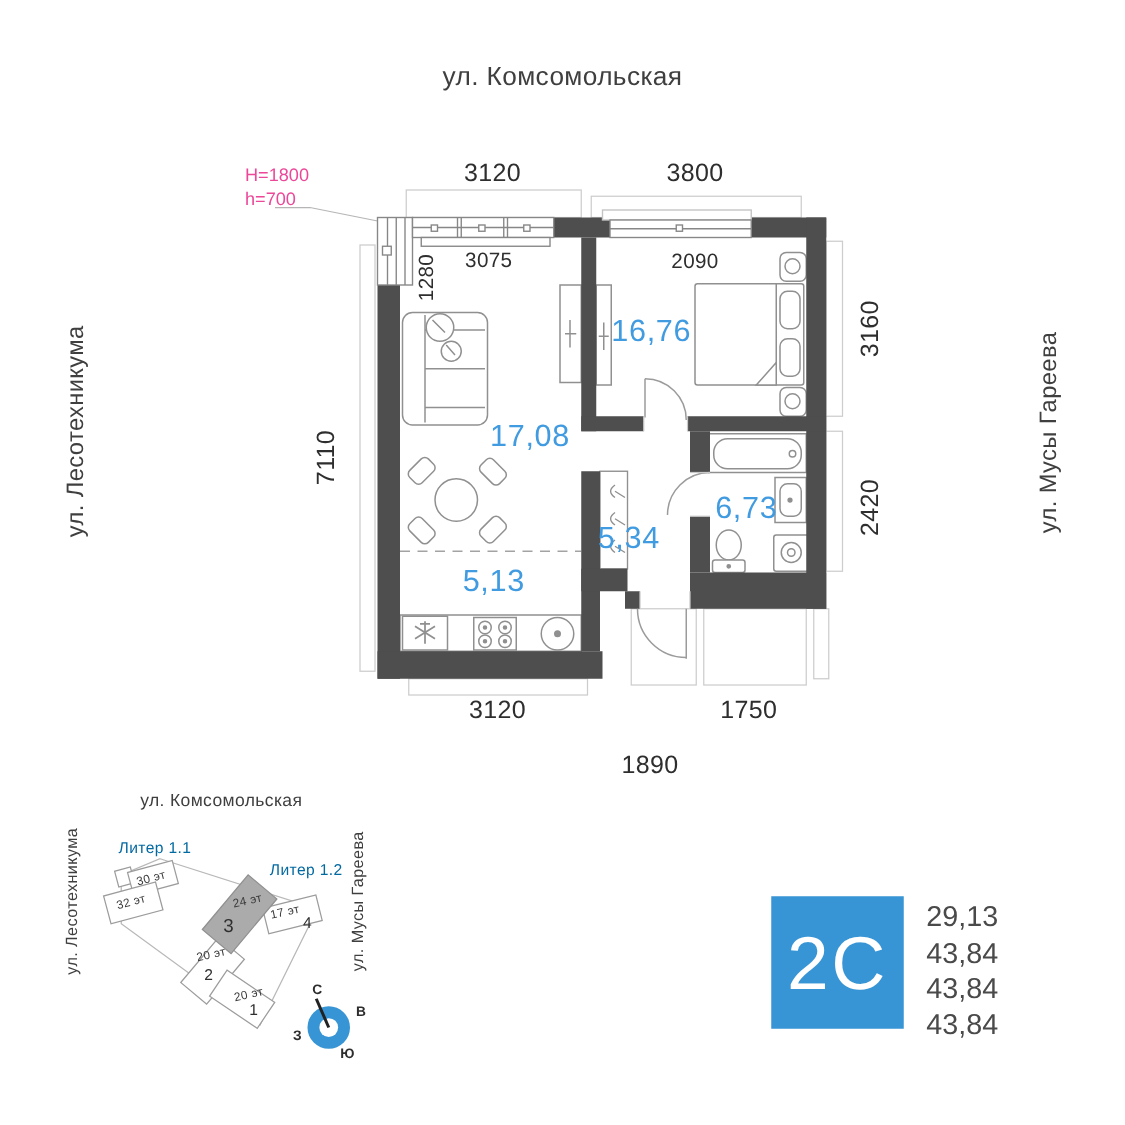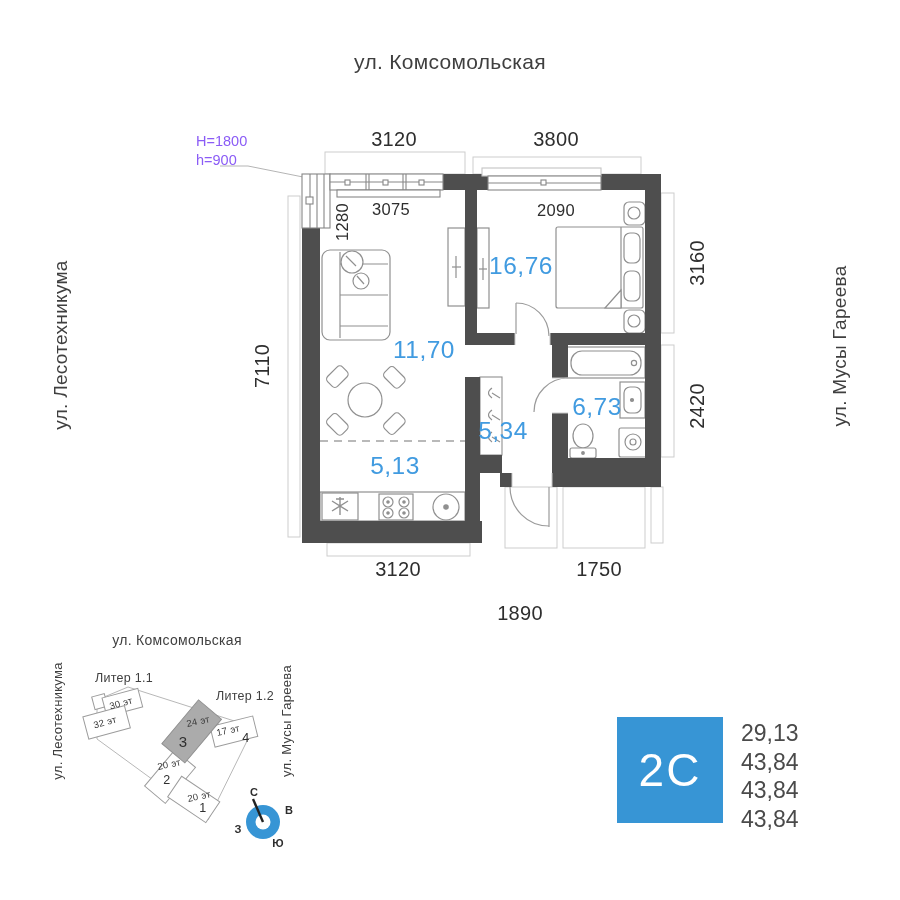--- a/index.html
+++ b/index.html
@@ -6,32 +6,32 @@
   #stage{position:relative;width:900px;height:860px;background:#fff;overflow:hidden;
          font-family:"Liberation Sans",sans-serif;color:#3c3c3c;padding-left:40px;}
   #linework{position:absolute;left:0;top:0;z-index:1;}
   .lbl{position:absolute;z-index:2;white-space:nowrap;transform:translate(-50%,-50%);
        color:#343434;letter-spacing:.3px;}
   .lblL{position:absolute;z-index:2;white-space:nowrap;transform:translate(0,-50%);color:#3a3a3a;}
   .street{font-size:21px;color:#3f3f3f;}
   .streetV{font-size:19px;color:#3f3f3f;}
   .dim{font-size:20px;color:#2e2e2e;}
   .dimIn{font-size:16.5px;color:#2e2e2e;}
-  .note{font-size:14.5px;color:#8b5cf6;}
+  .note{font-size:14.5px;color:#ec4899;}
   .area{font-size:24.5px;color:#419be0;font-weight:500;letter-spacing:.5px;}
   .sTitle{font-size:14px;color:#3f3f3f;}
   .sStreet{font-size:13px;color:#3f3f3f;}
-  .sLiter{font-size:12.5px;color:#404040;}
+  .sLiter{font-size:12.5px;color:#0369a1;}
   .sFloors{font-size:9.5px;color:#3c3c3c;}
   .sNum{font-size:12.5px;color:#2f2f2f;}
   .sNumBig{font-size:15px;color:#2f2f2f;}
   .cDir{font-size:11px;font-weight:600;color:#2d2d2d;}
   #badge{position:absolute;left:617px;top:717px;width:106px;height:106px;background:#3795d5;
          z-index:2;display:flex;align-items:center;justify-content:center;}
-  #badge span{color:#ffffff;font-size:46px;font-weight:300;letter-spacing:2px;}
+  #badge span{color:#ffffff;font-size:60px;font-weight:300;letter-spacing:2px;}
   #values{position:absolute;left:741px;top:719px;z-index:2;text-align:right;}
   #values div{font-size:23px;line-height:28.6px;color:#4a4a4a;}
 </style>
 </head>
 <body>
 
 <div id="stage">
 
 <svg id="linework" width="900" height="900" viewBox="0 0 900 900" xmlns="http://www.w3.org/2000/svg">
 
@@ -196,38 +196,38 @@
       <line x1="263" y1="822" x2="253" y2="799" stroke="#222222" stroke-width="2.4"></line>
     </g>
   </g>
 </svg>
 
   <span class="lbl street" style="left:450px;top:62px;">ул. Комсомольская</span>
   <span class="lbl streetV" style="left:61px;top:345px;transform:translate(-50%,-50%) rotate(-90deg);">ул. Лесотехникума</span>
   <span class="lbl streetV" style="left:840px;top:346px;transform:translate(-50%,-50%) rotate(-90deg);">ул. Мусы Гареева</span>
 
   <span class="lblL note" style="left:196px;top:141px;">H=1800</span>
-  <span class="lblL note" style="left:196px;top:160px;">h=900</span>
+  <span class="lblL note" style="left:196px;top:160px;">h=700</span>
 
   <span class="lbl dim" style="left:394px;top:139px;">3120</span>
   <span class="lbl dim" style="left:556px;top:139px;">3800</span>
 
   <span class="lbl dimIn" style="left:391px;top:209px;">3075</span>
   <span class="lbl dimIn" style="left:342px;top:222px;transform:translate(-50%,-50%) rotate(-90deg);">1280</span>
   <span class="lbl dimIn" style="left:556px;top:210px;">2090</span>
 
   <span class="lbl dim" style="left:262px;top:366px;transform:translate(-50%,-50%) rotate(-90deg);">7110</span>
   <span class="lbl dim" style="left:697px;top:263px;transform:translate(-50%,-50%) rotate(-90deg);">3160</span>
   <span class="lbl dim" style="left:697px;top:406px;transform:translate(-50%,-50%) rotate(-90deg);">2420</span>
 
   <span class="lbl dim" style="left:398px;top:569px;">3120</span>
   <span class="lbl dim" style="left:520px;top:569px;margin-top:44px;">1890</span>
   <span class="lbl dim" style="left:599px;top:569px;">1750</span>
 
-  <span class="lbl area" style="left:424px;top:350px;">11,70</span>
+  <span class="lbl area" style="left:424px;top:350px;">17,08</span>
   <span class="lbl area" style="left:521px;top:266px;">16,76</span>
   <span class="lbl area" style="left:503px;top:431px;">5,34</span>
   <span class="lbl area" style="left:597px;top:407px;">6,73</span>
   <span class="lbl area" style="left:395px;top:466px;">5,13</span>
 
   <span class="lbl sTitle" style="left:177px;top:640px;">ул. Комсомольская</span>
   <span class="lbl sStreet" style="left:57px;top:721px;transform:translate(-50%,-50%) rotate(-90deg);">ул. Лесотехникума</span>
   <span class="lbl sStreet" style="left:286px;top:721px;transform:translate(-50%,-50%) rotate(-90deg);">ул. Мусы Гареева</span>
   <span class="lbl sLiter" style="left:124px;top:678px;">Литер 1.1</span>
   <span class="lbl sLiter" style="left:245px;top:696px;">Литер 1.2</span>

